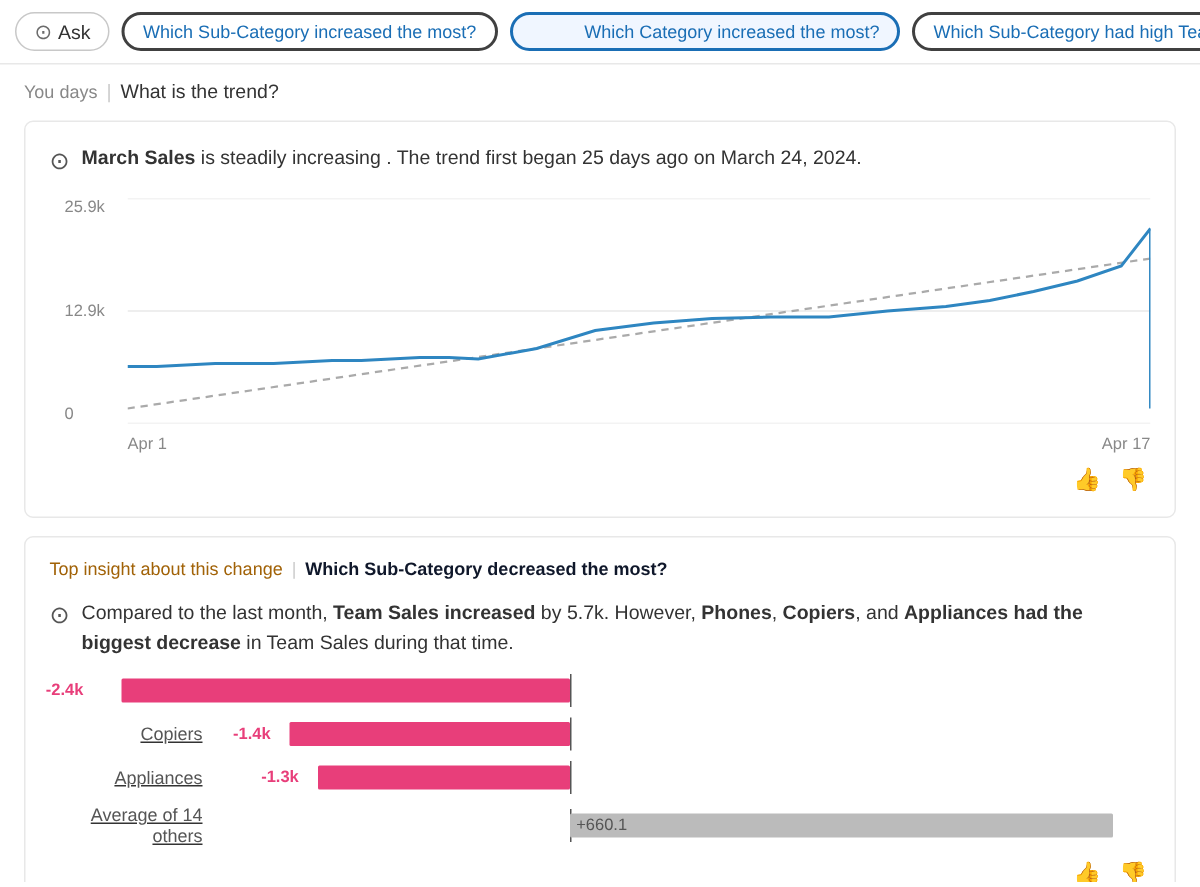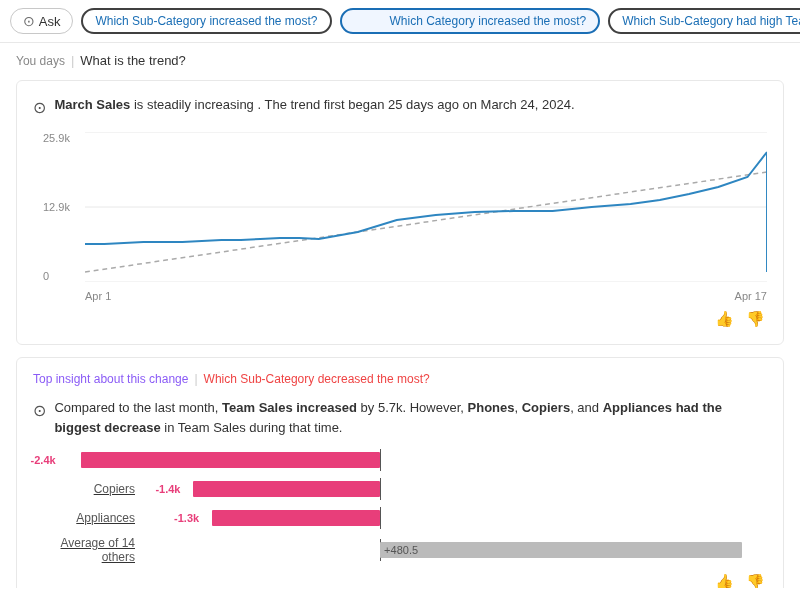--- a/index.html
+++ b/index.html
@@ -162,26 +162,26 @@
 
     
     .top-insight-header {
       display: flex;
       align-items: center;
       gap: 6px;
       margin-bottom: 12px;
       font-size: 12px;
     }
     .top-insight-label {
-      color: #8b5cf6;
+      color: #a16207;
     }
     .top-insight-divider { color: #ccc; }
     .top-insight-question {
-      color: #ef4444;
-      font-weight: 400;
+      color: #0f172a;
+      font-weight: 700;
     }
 
     
     .bar-chart {
       margin-left: 10px;
       margin-top: 8px;
       text-decoration: underline;
     }
     .bar-row {
       display: flex;
@@ -361,21 +361,21 @@
           <div class="bar-negative" style="width: 27%; right: 62%;"></div>
           <span class="bar-value-neg" style="right: calc(62% + 29%); margin-left: 36px;">-1.3k</span>
         </div>
       </div>
 
       <div class="bar-row">
         <div class="bar-label">Average of 14 others</div>
         <div class="bar-container">
           <div class="bar-center-line"></div>
           <div class="bar-positive" style="width: 58%;">
-            <span class="bar-value-pos">+480.5</span>
+            <span class="bar-value-pos">+660.1</span>
           </div>
         </div>
       </div>
     </div>
 
     <div class="thumb-row">
       <button class="thumb-btn">👍</button>
       <button class="thumb-btn">👎</button>
     </div>
   </div>

